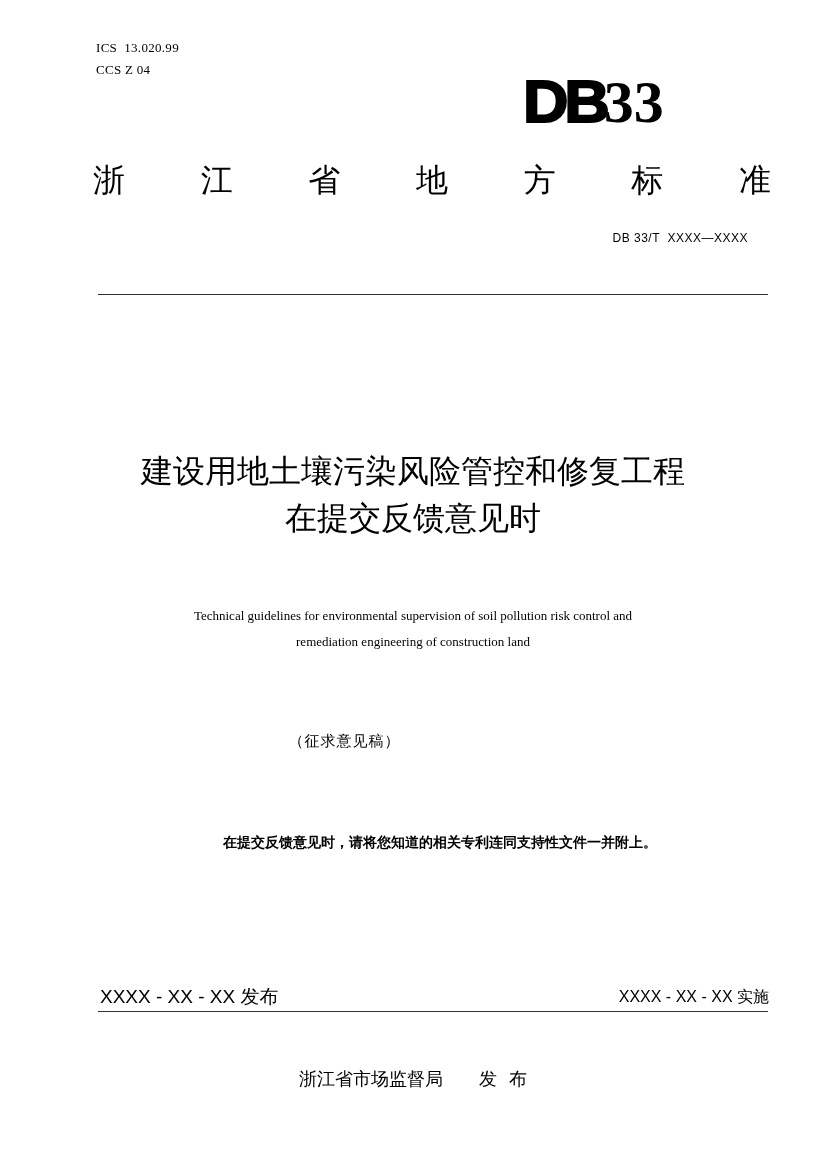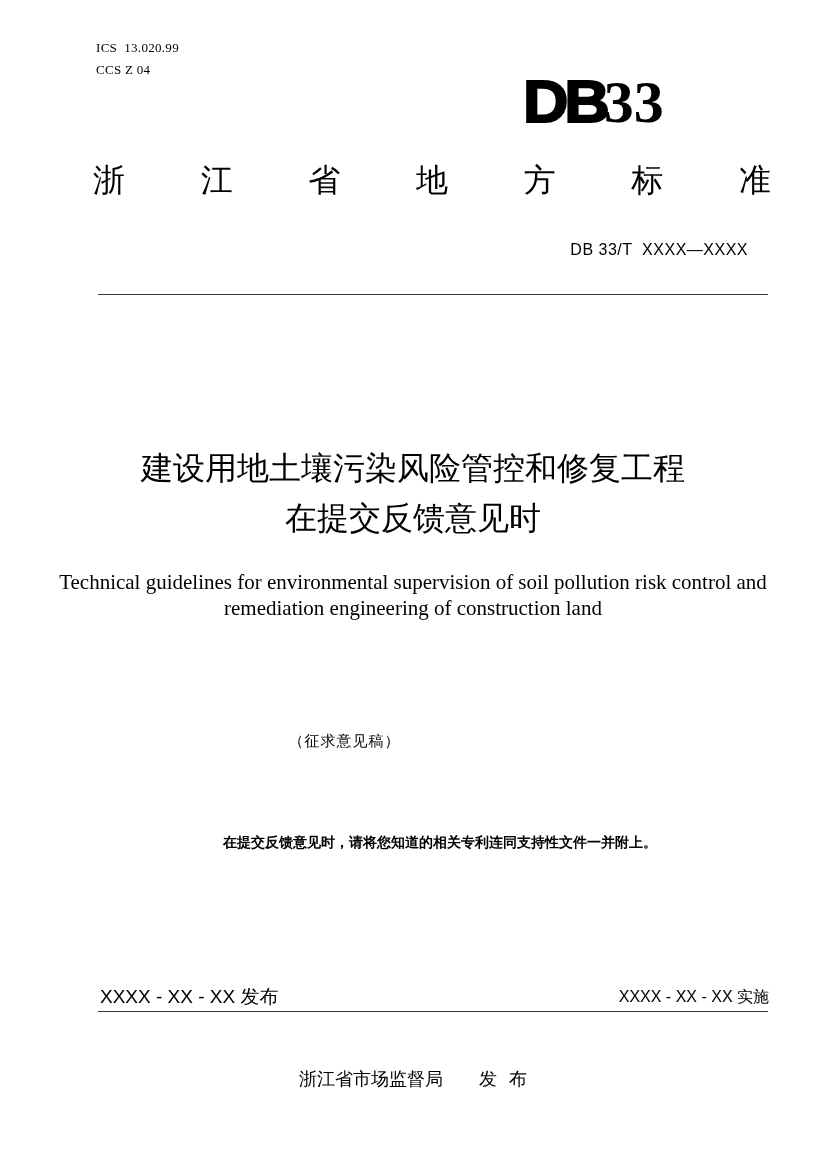--- a/index.html
+++ b/index.html
@@ -12,29 +12,29 @@
     .ics { left: 96px; top: 40px; font-size: 13px; line-height: 16px; letter-spacing: 0.3px; }
     .ccs { left: 96px; top: 62px; font-size: 13px; line-height: 16px; letter-spacing: 0.3px; }
 
     .db-logo { left: 523px; top: 76px; height: 56px; display: flex; align-items: flex-start; }
     .db-logo .db { font-family: "Liberation Sans", "DejaVu Sans", sans-serif; font-weight: 900; font-size: 60px; line-height: 52px; letter-spacing: -4px; transform: scaleX(1.05); transform-origin: left bottom; display: inline-block; -webkit-text-stroke: 2px #000; }
     .db-logo .num { font-family: "Liberation Serif", "DejaVu Serif", serif; font-weight: bold; font-size: 60px; line-height: 52px; margin-left: 2px; letter-spacing: 0px; }
 
     .std-title { left: 92px; top: 158px; width: 680px; display: flex; justify-content: space-between; font-size: 32px; line-height: 44px; }
     .std-title span { display: inline-block; width: 34px; text-align: center; }
 
-    .std-code { right: 78px; top: 240px; font-size: 16px; line-height: 20px; letter-spacing: 0.5px; }
+    .std-code { right: 78px; top: 228px; font-size: 12px; line-height: 20px; letter-spacing: 0.5px; }
 
     .rule-top { left: 98px; top: 294px; width: 670px; height: 0; border-top: 1.5px solid #333; }
 
     .title-cn { left: 0; width: 826px; text-align: center; font-size: 32px; line-height: 42px; }
-    .title-cn.l1 { top: 450px; font-family: Liberation Mono, monospace; }
+    .title-cn.l1 { top: 450px; }
     .title-cn.l2 { top: 497px; }
 
-    .title-en { left: 0; width: 826px; text-align: center; font-size: 21px; line-height: 26px; }
+    .title-en { left: 0; width: 826px; text-align: center; font-size: 13px; line-height: 26px; margin-top: 34px; }
     .title-en.l1 { top: 569px; }
     .title-en.l2 { top: 595px; }
 
     .draft { left: 0; width: 689px; text-align: center; top: 731px; font-size: 15px; line-height: 20px; letter-spacing: 1px; }
 
     .notice { left: 0; width: 826px; text-align: center; top: 832px; font-size: 14px; line-height: 20px; font-weight: bold; margin-left: 27px; }
 
     .issue-date { left: 100px; top: 986px; font-size: 19px; line-height: 22px; }
     .impl-date { right: 57px; top: 986px; font-size: 16px; line-height: 22px; margin-left: 22px; }
 

